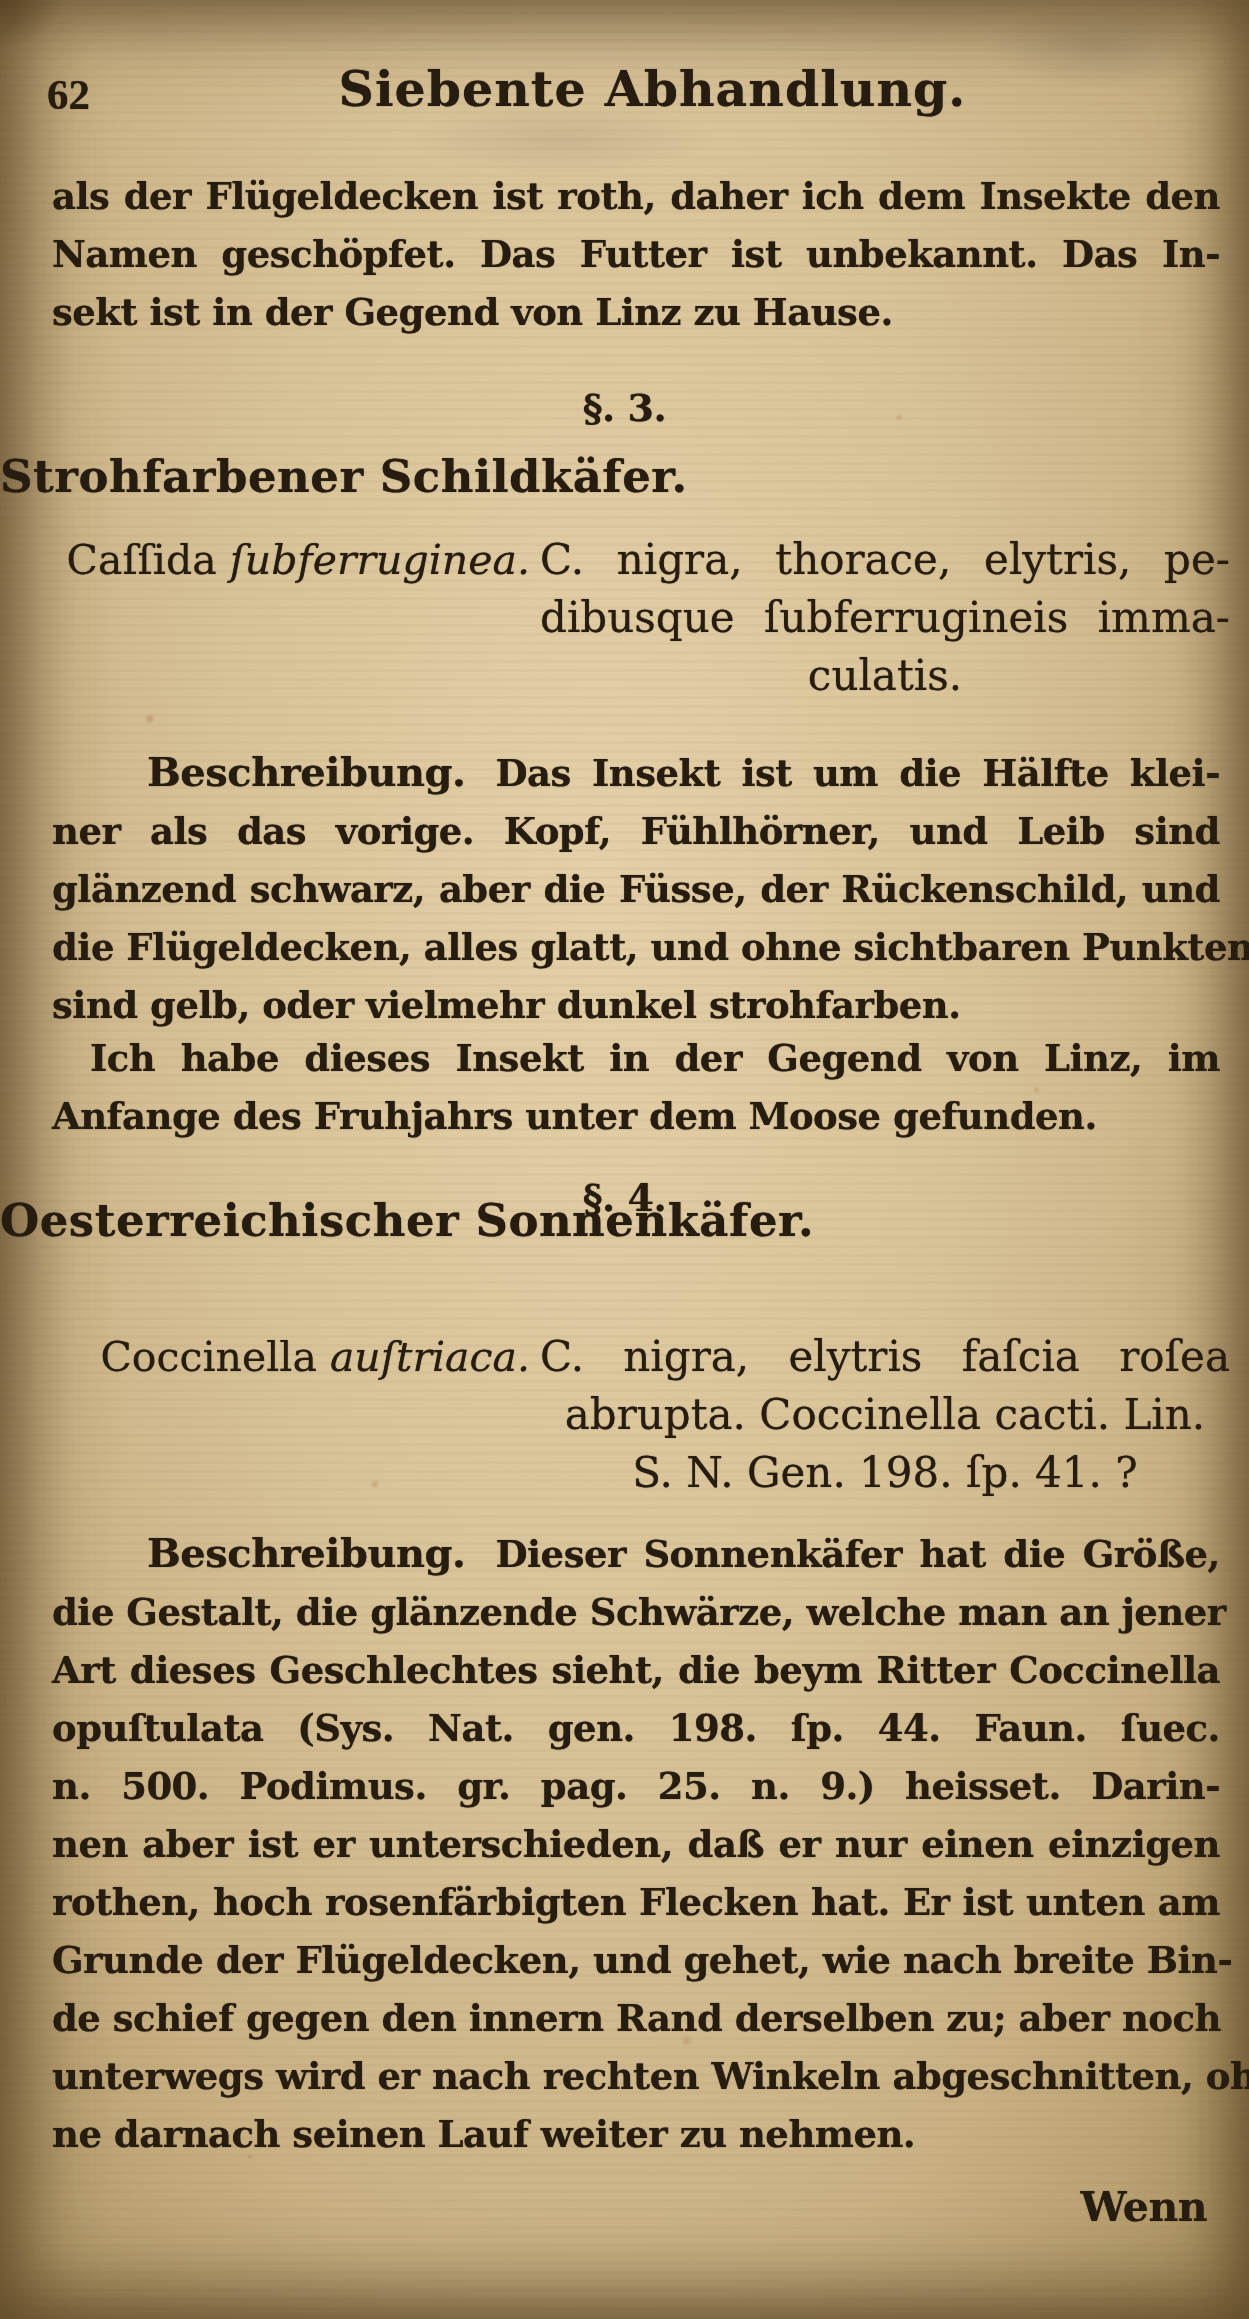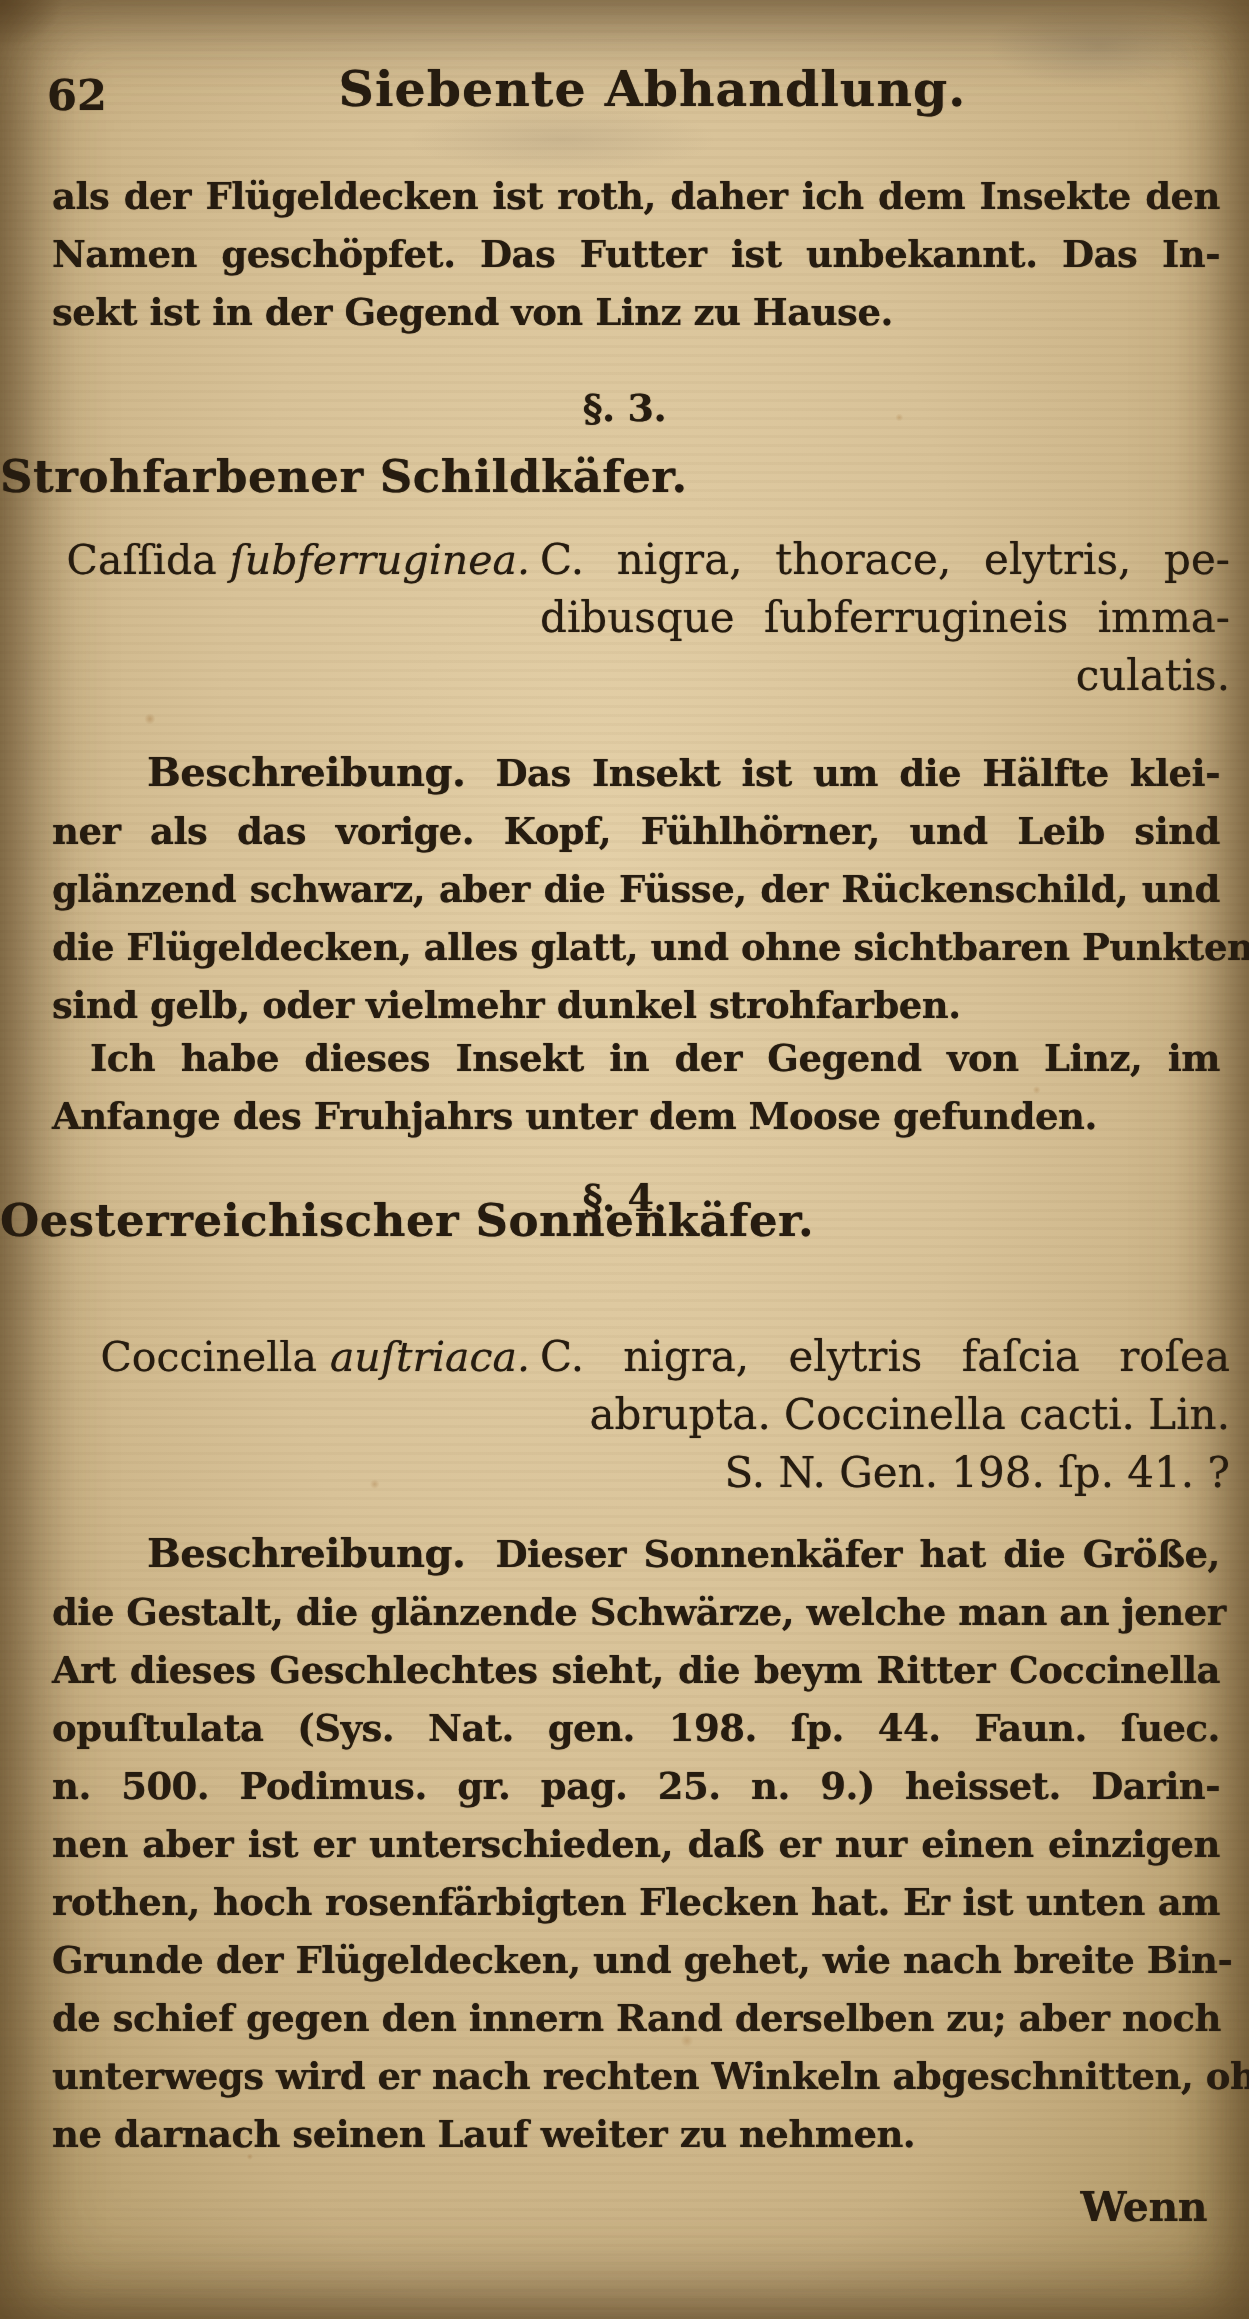--- a/index.html
+++ b/index.html
@@ -29,30 +29,30 @@
       inset -18px 0 50px rgba(80,58,28,.28),
       inset 0 -26px 70px rgba(80,58,28,.33),
       inset 0 30px 60px rgba(90,70,40,.22);
   }
   .ink{ text-shadow:0 0 1px rgba(38,24,8,.75); }
   .abs{ position:absolute; }
   .fr{ font-weight:bold; letter-spacing:-0.5px; } 
   .para{ left:52px; width:1168px; font-size:37px; line-height:58px; }
   .ln{ white-space:nowrap; text-align:justify; }
   .j{ text-align-last:justify; }
-  .pagenum{ top:70px; left:47px; font-size:43px; font-weight:bold; }
+  .pagenum{ top:70px; left:47px; font-size:43px; font-weight:bold;font-family:Liberation Serif, serif; }
   .running{ top:60px; left:0; right:0; text-align:center; font-size:49px; font-weight:bold; transform:translateX(28px); letter-spacing:1px; }
   .marker{ left:0; right:0; text-align:center; font-size:38px; font-weight:bold; }
   .sectitle{ left:0; right:0; text-align:left; font-size:45px; font-weight:bold; letter-spacing:0.5px; }
   .species{ left:50px; width:1180px; line-height:58px; }
   .sp-name{ position:absolute; left:0; top:0; width:480px; font-size:41px;text-align:right; }
   .sp-name .genus{ font-style:normal; }
   .sp-name .epithet{ font-style:italic; }
   .sp-diag{ position:absolute; left:490px; width:690px; font-size:42px; }
-  .latin .ln{ text-align:right; }
+  .latin .ln{ text-align:center; }
   .latin .jl{ text-align:justify; text-align-last:justify; }
   .besch{ font-size:40px; margin-right:30px; }
   .indent1{ padding-left:95px; }
   .indent2{ padding-left:38px; }
   .catch{ top:2183px; right:42px; font-size:41px; font-weight:bold; }
 </style>
 </head>
 <body>
 
 <div class="page">

